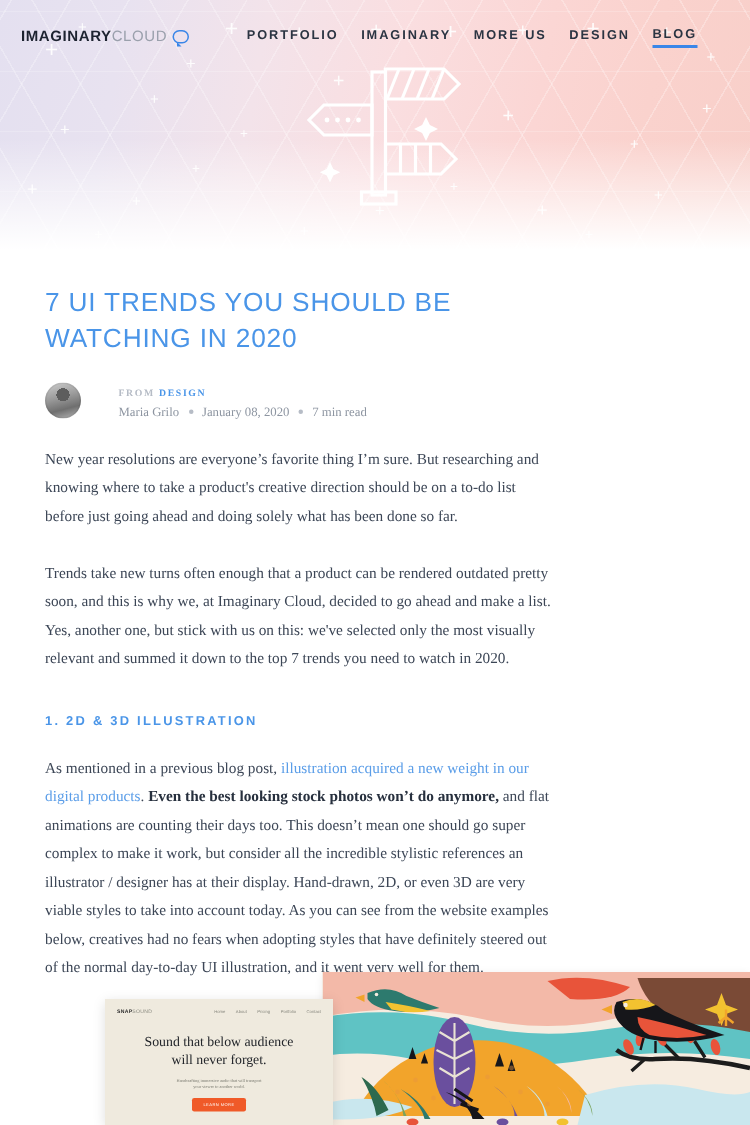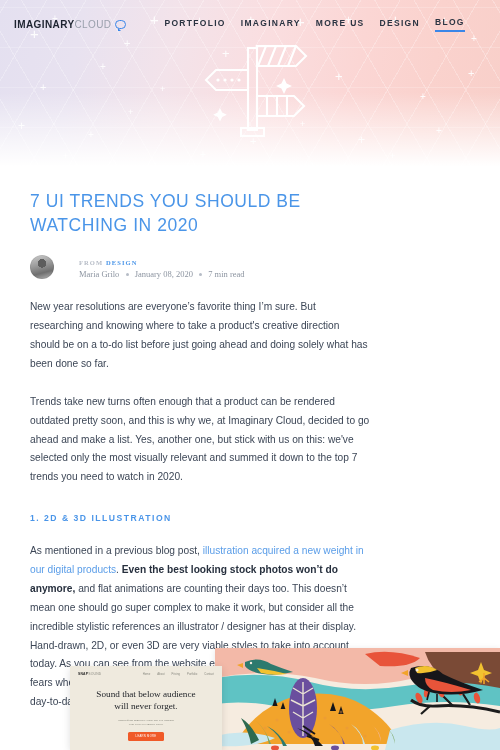--- a/index.html
+++ b/index.html
@@ -62,21 +62,21 @@
   .byline-txt { margin-left:9px; }
   .from-line { font-size:6.5px; letter-spacing:1.1px; color:#b6bcc6; font-weight:700;
                font-family:"Liberation Serif", serif; }
   .from-cat { color:#4a95e8; }
   .meta-line { font-size:8.5px; color:#8d95a1; margin-top:3px;
                font-family:"Liberation Serif", serif; }
   .dot { display:inline-block; width:3px; height:3px; border-radius:50%;
          background:#b6bcc6; vertical-align:middle; margin:0 4px 1px 4px; }
 
   p.body {
-    font-family:Liberation Sans, sans-serif;
+    font-family:Liberation Serif, serif;
     font-size:10.2px; line-height:1.85; color:#3c4656; margin-top:19px;
     text-align:left;
   }
   .sec-head { color:#4a95e8; font-size:8.6px; font-weight:700; letter-spacing:1.5px;
               margin-top:26px; }
   a.inline-link { color:#5a9de8; text-decoration:none; }
   strong.em { font-weight:700; color:#27303e; }
 
   
   .mockups { position:absolute; left:0; top:648px; width:500px; height:102px; }

